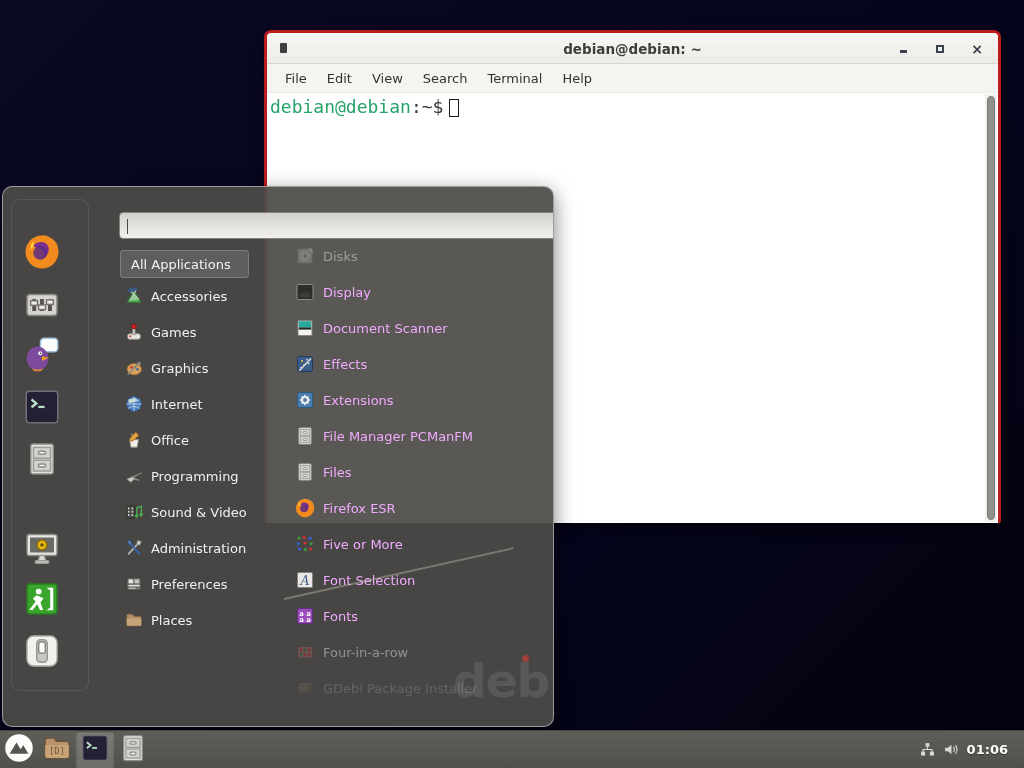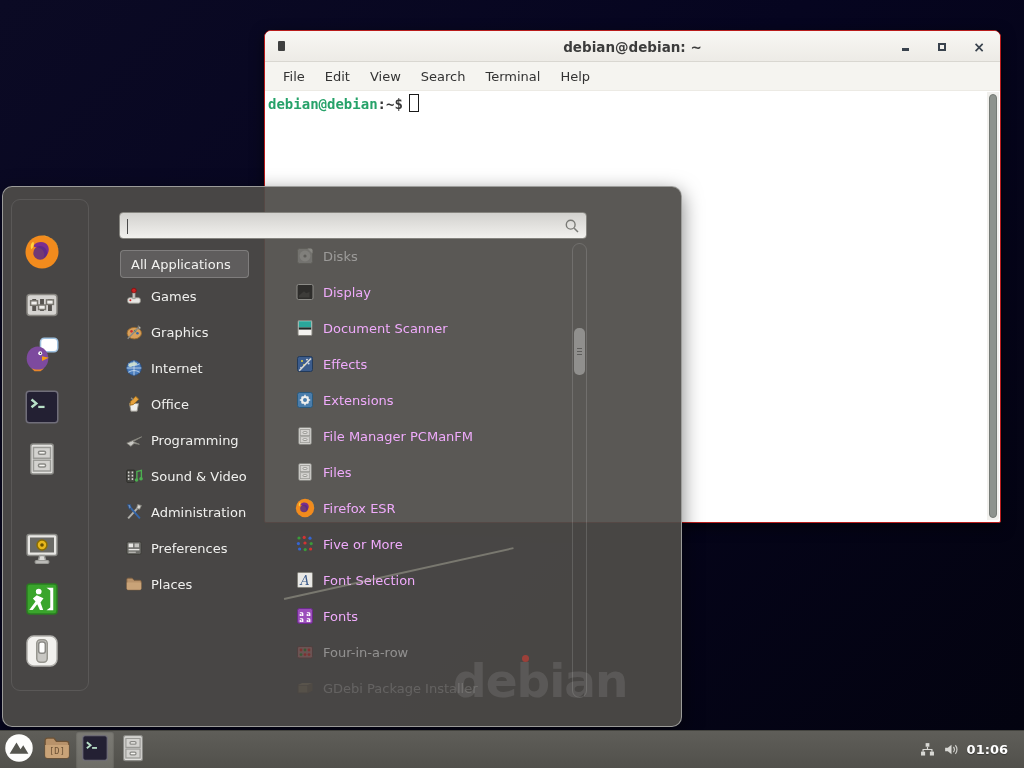--- a/index.html
+++ b/index.html
@@ -5,21 +5,21 @@
   * { margin:0; padding:0; box-sizing:border-box; }
   html,body { width:1024px; height:768px; overflow:hidden; }
   body {
     font-family:"DejaVu Sans","Liberation Sans",sans-serif;
     position:relative;
     background:linear-gradient(135deg,#0b0a24 0%,#060520 45%,#03030f 100%);
   }
   
   .term-window {
     position:absolute; left:264px; top:30px; width:737px; height:493px;
-    background:#ffffff; border:1px solid #b91c1c;
+    background:#ffffff; border:3px solid #b91c1c;
     border-radius:7px 7px 2px 2px; z-index:2;
     box-shadow:0 4px 14px rgba(0,0,0,.55);
   }
   .term-titlebar {
     position:relative; height:31px;
     background:linear-gradient(#f8f7f4,#edebe6);
     border-radius:6px 6px 0 0; border-bottom:1px solid #d9d7d1;
   }
   .term-title {
     position:absolute; left:0; right:0; top:0; height:31px;
@@ -34,32 +34,32 @@
     color:#39424d; cursor:default; }
   .ctrl-min-glyph { width:7px; height:3px; background:#39424d; margin-top:6px; }
   .ctrl-max-glyph { width:8px; height:8px; border:2px solid #39424d; }
   .ctrl-close-glyph { font-size:14px; font-weight:bold; line-height:14px; }
   .term-menubar { height:29px; background:#f5f4f0; border-bottom:1px solid #eceae4;
     display:flex; align-items:center; padding-left:8px; }
   .term-menu-item { font-size:13px; color:#333; padding:0 10px; line-height:29px; }
   .term-body { position:relative; height:430px; background:#fff; }
   .term-prompt { position:absolute; left:3px; top:3px;
     font-family:"DejaVu Sans Mono","Liberation Mono",monospace;
-    font-size:14px; font-weight:bold; white-space:pre; }
+    font-size:18px; font-weight:normal; white-space:pre; }
   .prompt-user { color:#26a269; }
   .prompt-rest { color:#383838; }
   .term-cursor { display:inline-block; width:10px; height:18px;
     border:1.5px solid #1a1a1a; vertical-align:text-bottom; margin-left:6px; }
   .term-scrollbar { position:absolute; right:1px; top:1px; bottom:1px; width:12px;
     background:#f1f0ed; border-radius:0 0 2px 0; }
   .term-scroll-handle { position:absolute; left:2px; right:2px; top:2px; bottom:2px;
     background:#8e938e; border:1px solid #767b76; border-radius:4px; }
   
   .app-menu {
-    position:absolute; left:2px; top:186px; width:680px; height:541px;
+    position:absolute; left:2px; top:186px; width:552px; height:541px;
     background:rgba(77,75,72,0.93);
     border:1px solid rgba(170,170,168,0.85);
     border-radius:10px; z-index:3; overflow:hidden;
     box-shadow:0 6px 20px rgba(0,0,0,.5);
   }
   .fav-rail { position:absolute; left:8px; top:12px; width:78px; height:492px;
     border:1px solid rgba(255,255,255,0.10); border-radius:9px; }
   .fav-icon { position:absolute; left:21px; width:36px; height:36px; cursor:pointer; }
   .fav-icon svg { width:100%; height:100%; }
   .menu-search { position:absolute; left:116px; top:25px; width:468px; height:27px;
@@ -162,20 +162,30 @@
           <circle cx="6.7" cy="6.7" r="4.4" fill="none" stroke="#7a7a76" stroke-width="1.4"></circle>
           <path d="M10.2 10.2L14 14" stroke="#7a7a76" stroke-width="1.5"></path>
         </svg></span>
   </div>
   <div class="all-apps-btn">
     <span>All Applications</span>
   </div>
   <div class="cat-list">
       <div class="cat-row">
         <span class="cat-icon"><svg viewBox="0 0 20 20">
+            <path d="M2.5 17L10 3.5 17.5 17z" fill="#4caf50" stroke="#2e7d32"></path>
+            <path d="M5.5 15L10 7l4.5 8z" fill="#dff0df" opacity=".45"></path>
+            <circle cx="6" cy="3.8" r="1.7" fill="none" stroke="#3565a8" stroke-width="1.4"></circle>
+            <circle cx="11" cy="2.8" r="1.7" fill="none" stroke="#3565a8" stroke-width="1.4"></circle>
+            <path d="M7 5.3l8.5 8.5M12 4.2L5.5 15.5" stroke="#c3c3bf" stroke-width="1.3"></path>
+          </svg></span>
+        <span class="cat-label">Accessories</span>
+      </div>
+      <div class="cat-row">
+        <span class="cat-icon"><svg viewBox="0 0 20 20">
             <rect x="3" y="12" width="14" height="6" rx="2" fill="#e8e7e4" stroke="#98978f"></rect>
             <rect x="8.7" y="4.5" width="2.4" height="8.5" fill="#d8d7d4" stroke="#98978f"></rect>
             <circle cx="9.9" cy="3.9" r="2.6" fill="#cc2222" stroke="#881111"></circle>
             <circle cx="6" cy="14.7" r="1.1" fill="#cc2222"></circle>
           </svg></span>
         <span class="cat-label">Games</span>
       </div>
       <div class="cat-row">
         <span class="cat-icon"><svg viewBox="0 0 20 20">
             <ellipse cx="10.3" cy="11.3" rx="8" ry="6.4" fill="#d9a05b" stroke="#9a6a2b"></ellipse>

